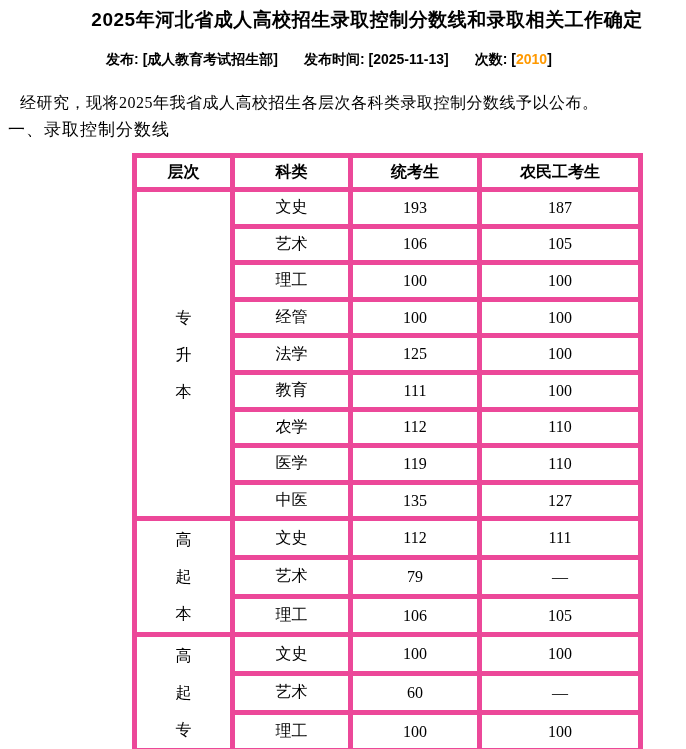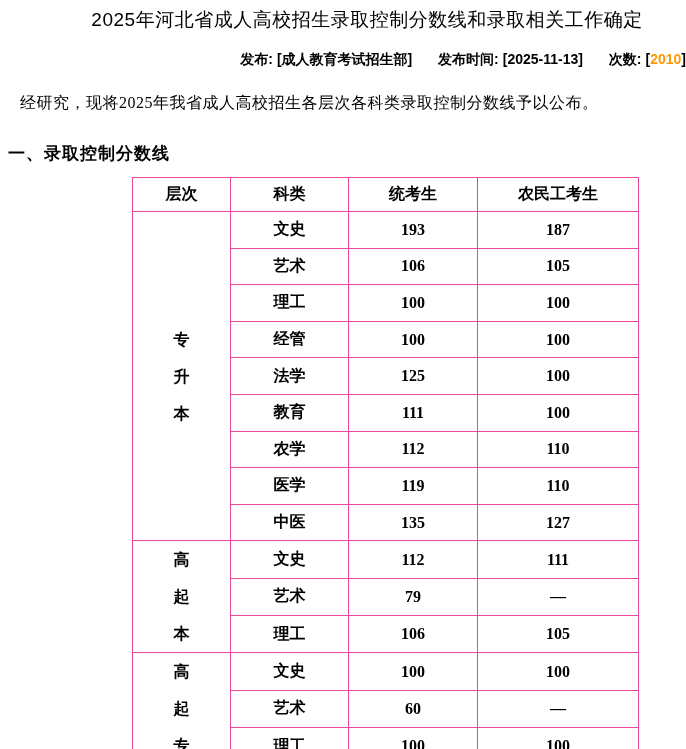--- a/index.html
+++ b/index.html
@@ -13,70 +13,70 @@
     font-family: "Liberation Sans", sans-serif;
     overflow: hidden;
   }
   .header-wrap {
     margin-left: 48px;
     text-align: center;
   }
   .page-title {
     margin: 8px 0 0 0;
     font-size: 19px;
-    font-weight: normal;
+    font-weight: bold;
     line-height: 24px;
     letter-spacing: 0.5px;
   }
   .meta-line {
     margin: 19px 0 0 106px;
-    text-align: right;
+    text-align: left;
     font-size: 14px;
     font-weight: bold;
     line-height: 17px;
     white-space: nowrap;
   }
   .meta-item { display: inline-block; }
   .meta-item + .meta-item { margin-left: 22px; }
   .meta-value { margin-left: 4px; }
   .intro-paragraph {
     margin: 25px 8px 0 20px;
     font-family: "Liberation Serif", serif;
     font-size: 16px;
     line-height: 20px;
     letter-spacing: 0.5px;
   }
   .section-heading {
-    margin: 30px 8px 0 8px;
+    margin: 6px 8px 0 8px;
     font-size: 17px;
-    font-weight: bold;
+    font-weight: normal;
     line-height: 21px;
     letter-spacing: 1px;
   }
   table.score-table {
     border-collapse: collapse;
     table-layout: fixed;
     margin: 13px 0 0 132px;
     width: 506px;
   }
   .score-table th, .score-table td {
-    border: 1px solid #ec4899;
+    border: 5px solid #ec4899;
     text-align: center;
     vertical-align: middle;
     padding: 0;
     font-family: "Liberation Serif", serif;
     font-size: 16px;
     color: #000000;
   }
   .score-table th {
     font-weight: bold;
     height: 34px;
   }
   .score-table td {
-    font-weight: bold;
+    font-weight: normal;
     height: 36.6px;
   }
   td.level-cell div {
     line-height: 37px;
     font-size: 16px;
   }
 </style>
 </head>
 <body>
 

